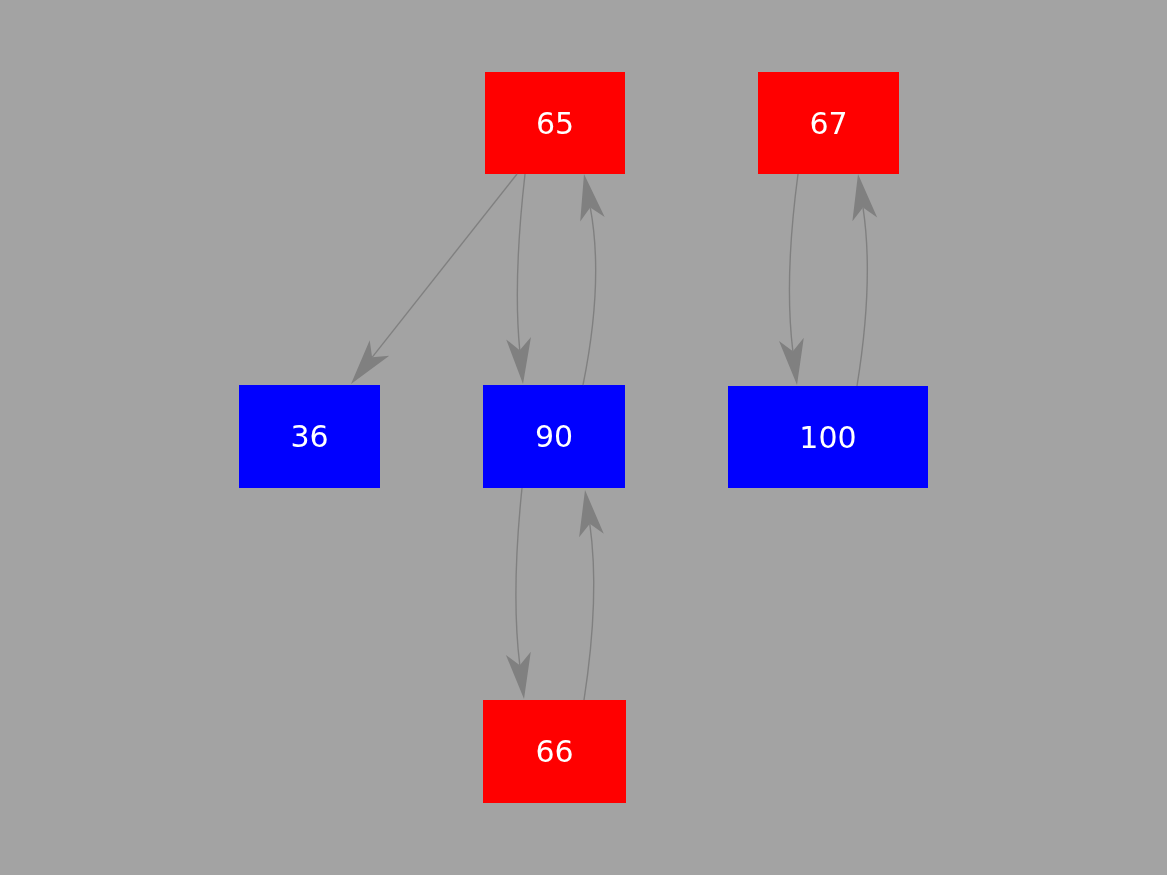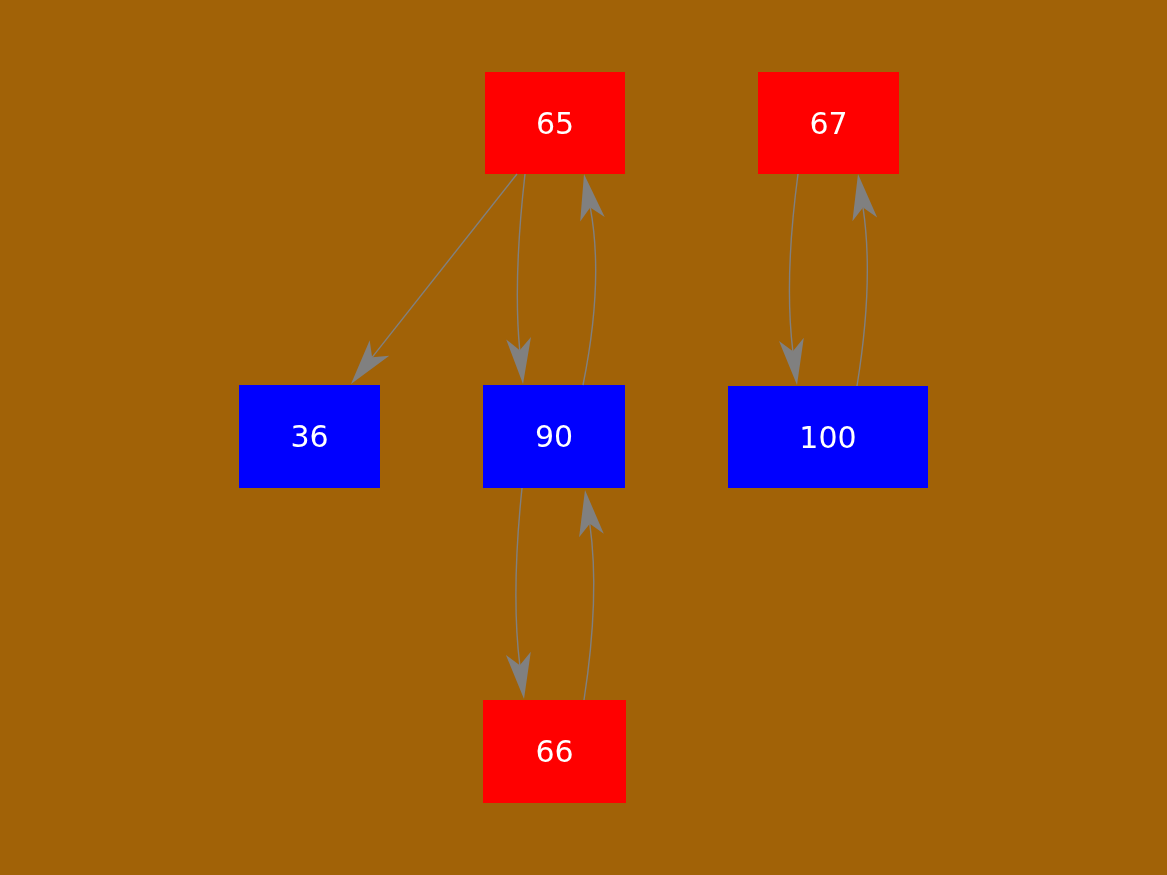--- a/index.html
+++ b/index.html
@@ -6,21 +6,21 @@
   html, body { margin: 0; padding: 0; }
   body {
     width: 1167px; height: 875px;
     background: #ffffff;
     font-family: "DejaVu Sans", sans-serif;
     overflow: hidden;
   }
   .figure {
     position: relative;
     width: 1167px; height: 875px;
-    background: #a16207;
+    background: #a3a3a3;
   }
   svg { display: block; }
   .node-label {
     font-family: "DejaVu Sans", sans-serif;
     font-size: 30px;
   }
 </style>
 </head>
 <body>
 

